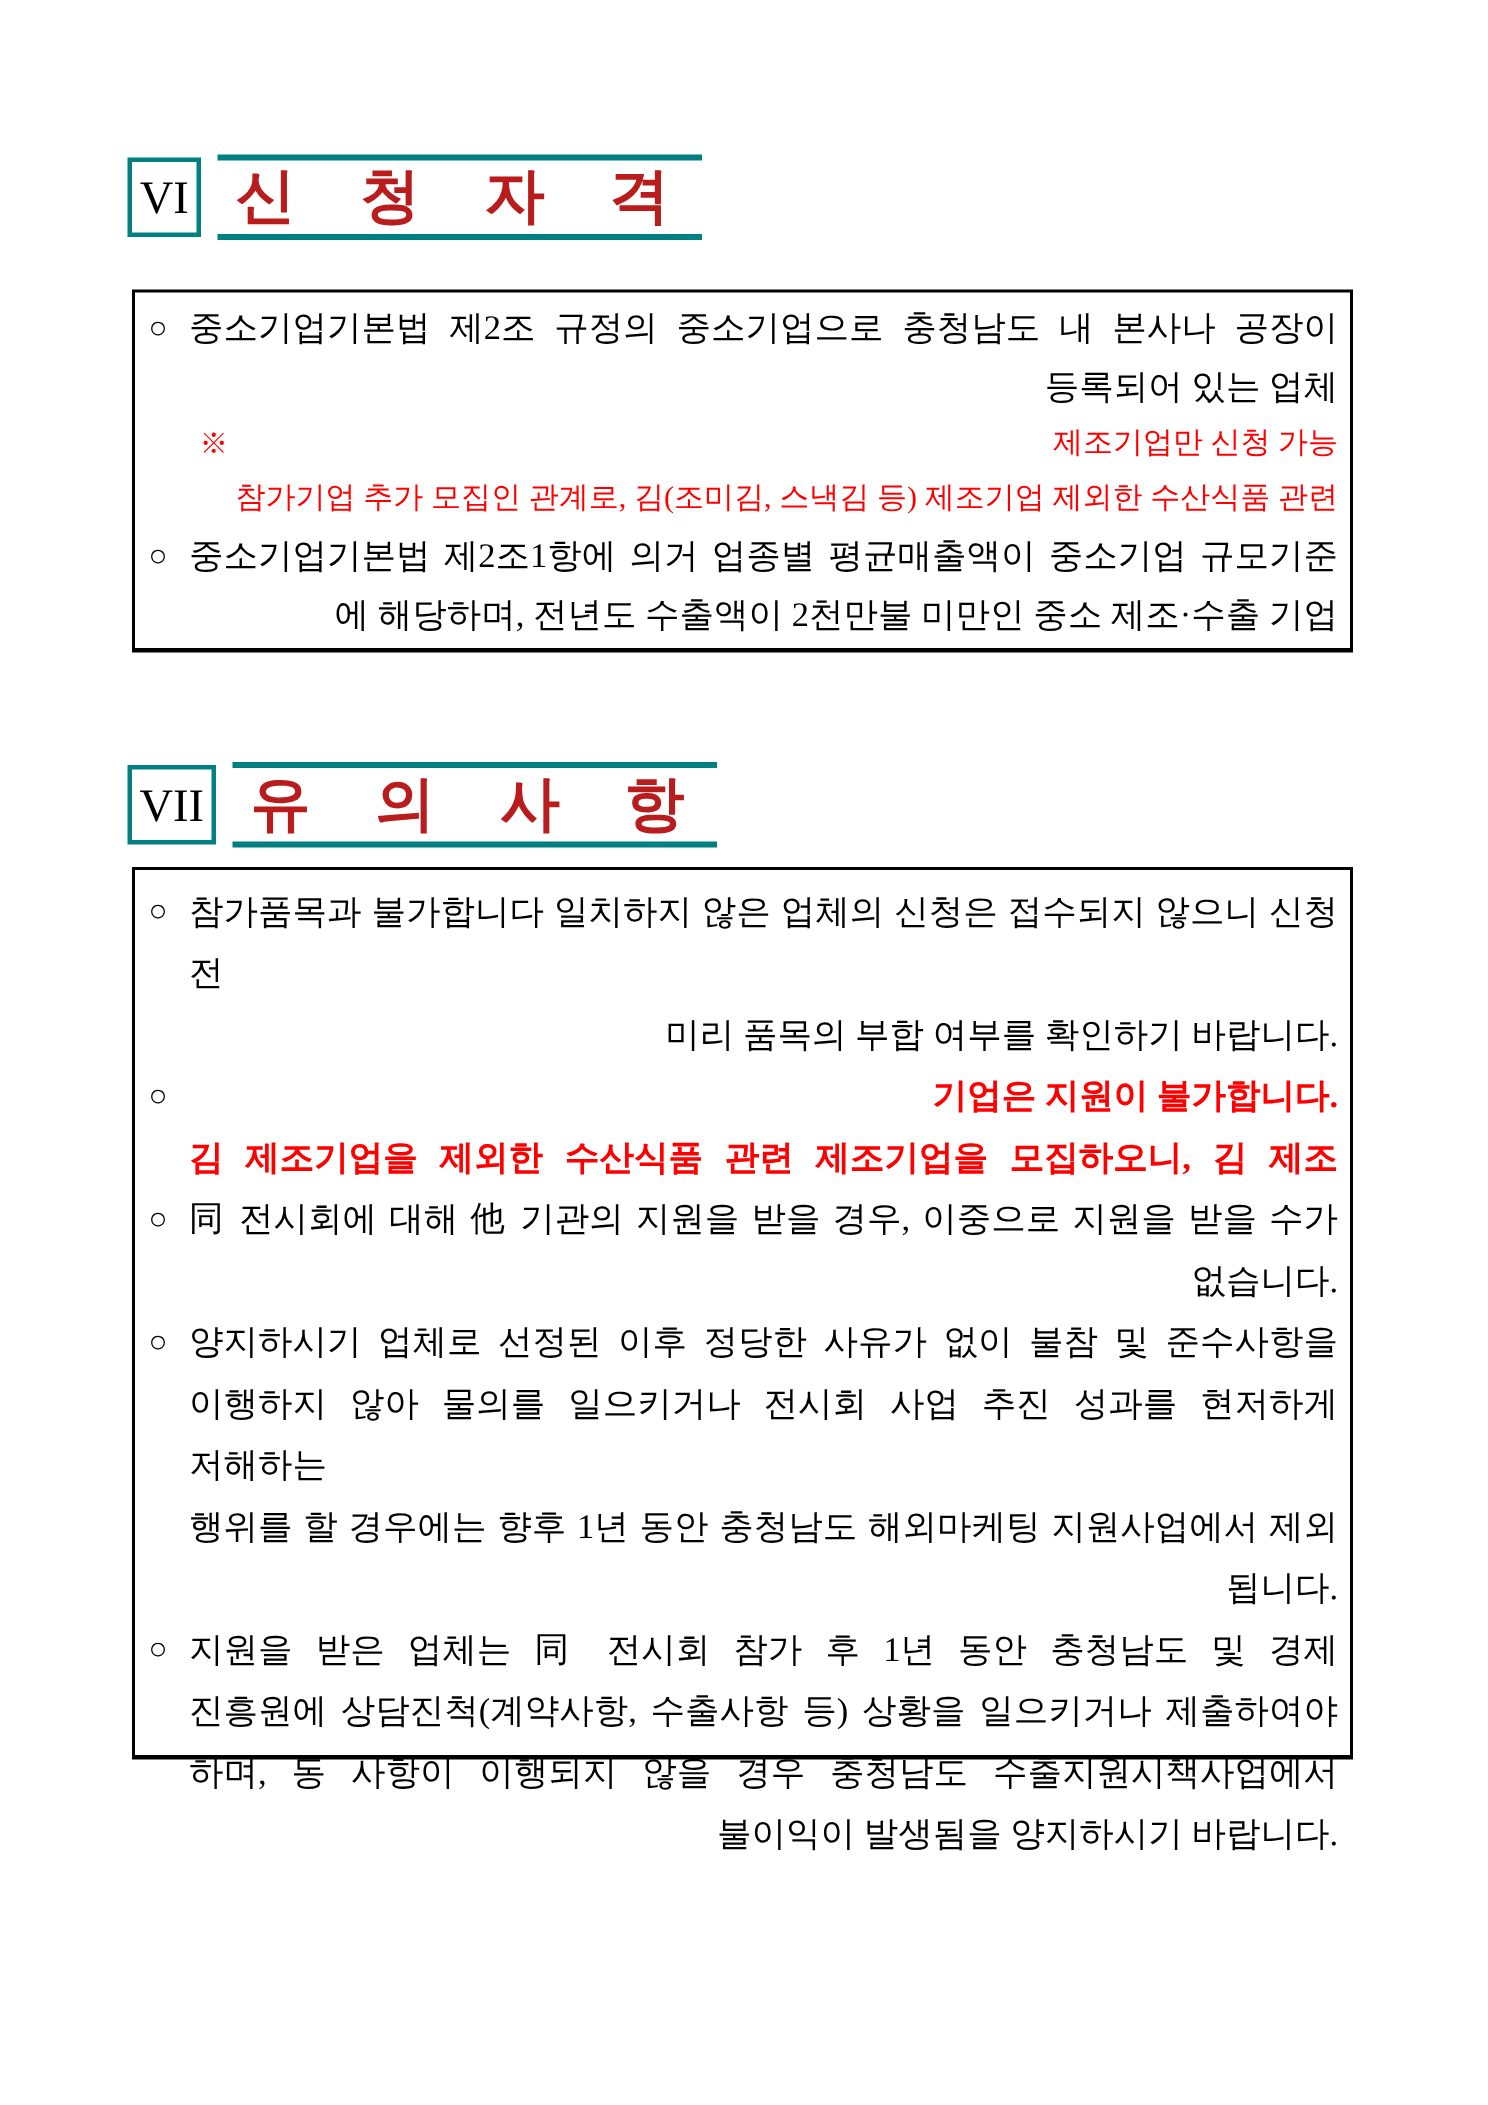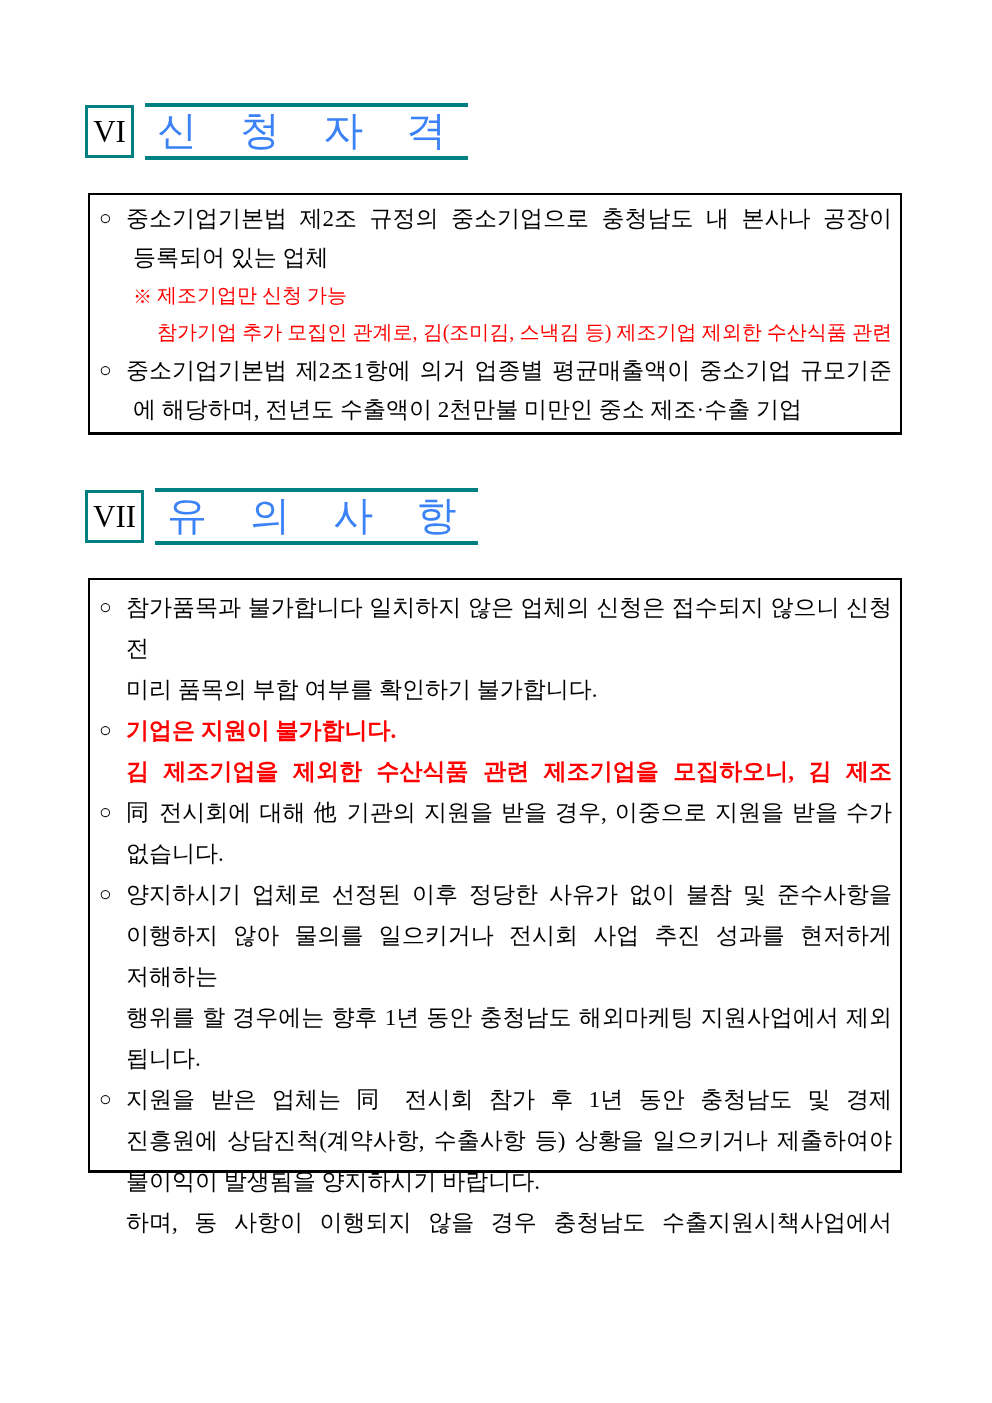--- a/index.html
+++ b/index.html
@@ -41,25 +41,25 @@
     padding: 0 5px;
   }
   .sec-title {
     box-sizing: border-box;
     height: 57px;
     border-top: 4px solid #008080;
     border-bottom: 4px solid #008080;
     display: flex;
     align-items: center;
     font-family: "Liberation Sans", sans-serif;
-    font-weight: normal;
+    font-weight: bold;
     font-size: 40px;
     letter-spacing: 16px;
     padding: 0 6px 2px 12px;
-    color: #3b82f6;
+    color: #b91c1c;
     white-space: nowrap;
   }
 
   
   .cbox {
     position: absolute;
     left: 88px;
     width: 814px;
     box-sizing: border-box;
     border: 2px solid #000000;
@@ -79,21 +79,21 @@
   #box-vii .item { line-height: 41px; }
 
   .bullet {
     position: absolute;
     left: 0;
     top: 0;
     font-size: 21px;
   }
 
   .ln {
-    text-align: left;
+    text-align: right;
   }
   .ln.j {
     text-align: justify;
     text-align-last: justify;
   }
   .ln.ind { text-indent: 7px; }
 
   
   .item.note {
     margin-left: 34px;
@@ -141,33 +141,33 @@
     </div>
 
     <div class="item">
       <span class="bullet">○</span>
       <div class="ln j">중소기업기본법 제2조1항에 의거 업종별 평균매출액이 중소기업 규모기준</div>
       <div class="ln ind">에 해당하며, 전년도 수출액이 2천만불 미만인 중소 제조·수출 기업</div>
     </div>
 
   </div>
 
-  <div class="sec-header" style="top:488px;justify-content:flex-end;">
+  <div class="sec-header" style="top:508px;justify-content:flex-end;">
     <div class="numbox">
       <span>VII</span>
     </div>
     <div class="sec-title">유 의 사 항</div>
   </div>
 
   <div class="cbox" id="box-vii">
 
     <div class="item">
       <span class="bullet">○</span>
       <div class="ln j">참가품목과 불가합니다 일치하지 않은 업체의 신청은 접수되지 않으니 신청 전</div>
-      <div class="ln">미리 품목의 부합 여부를 확인하기 불가합니다.</div>
+      <div class="ln">미리 품목의 부합 여부를 확인하기 바랍니다.</div>
     </div>
 
     <div class="item alert">
       <span class="bullet">○</span>
       <div class="ln">기업은 지원이 불가합니다.</div>
       <div class="ln j">김 제조기업을 제외한 수산식품 관련 제조기업을 모집하오니, 김 제조</div>
     </div>
 
     <div class="item">
       <span class="bullet">○</span>
@@ -180,19 +180,19 @@
       <div class="ln j">양지하시기 업체로 선정된 이후 정당한 사유가 없이 불참 및 준수사항을</div>
       <div class="ln j">이행하지 않아 물의를 일으키거나 전시회 사업 추진 성과를 현저하게 저해하는</div>
       <div class="ln j">행위를 할 경우에는 향후 1년 동안 충청남도 해외마케팅 지원사업에서 제외</div>
       <div class="ln">됩니다.</div>
     </div>
 
     <div class="item">
       <span class="bullet">○</span>
       <div class="ln j">지원을 받은 업체는 同 전시회 참가 후 1년 동안 충청남도 및 경제</div>
       <div class="ln j">진흥원에 상담진척(계약사항, 수출사항 등) 상황을 일으키거나 제출하여야</div>
+      <div class="ln j">하며, 동 사항이 이행되지 않을 경우 충청남도 수출지원시책사업에서</div>
       <div class="ln">불이익이 발생됨을 양지하시기 바랍니다.</div>
-      <div class="ln j">하며, 동 사항이 이행되지 않을 경우 충청남도 수출지원시책사업에서</div>
     </div>
 
   </div>
 
 </div>
 
 </body></html>

